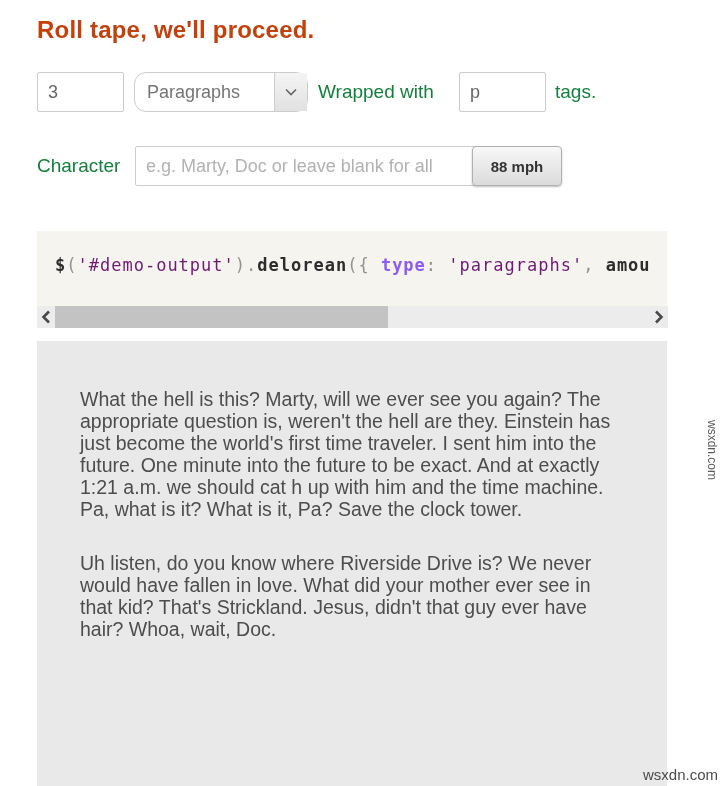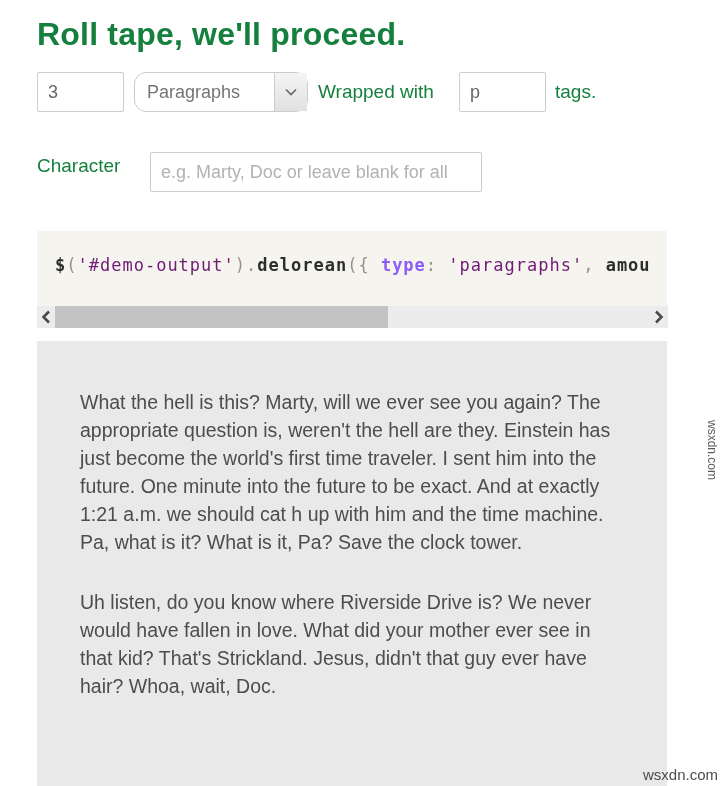--- a/index.html
+++ b/index.html
@@ -7,21 +7,21 @@
   body { font-family: "Liberation Sans", sans-serif; }
   .frame {
     position: relative;
     width: 720px; height: 786px;
     margin: 0 auto;
     background: #fff;
     overflow: hidden;
   }
   .page-title {
     position: absolute; left: 37px; top: 16px;
-    font-size: 32px; color: #15803d; letter-spacing: 0.2px;
+    font-size: 24px; color: #c2410c; letter-spacing: 0.2px;
   }
   
   .row1 { position: absolute; left: 0; top: 72px; width: 720px; height: 40px; }
   .txt-input {
     position: absolute; top: 0; height: 40px;
     border: 1px solid #ccc; border-radius: 2px;
     background: #fff; color: #666;
     font-family: "Liberation Sans", sans-serif;
     font-size: 18px; padding: 0 10px; outline: none;
   }
@@ -42,21 +42,21 @@
     border-left: 1px solid #ccc;
     display: flex; align-items: center; justify-content: center;
   }
   .inline-label { position: absolute; top: 0; line-height: 40px; font-size: 19px; color: #15803d; }
   #wrapped-label { left: 318px; }
   #wrap-input { left: 459px; width: 87px; }
   #tags-label { left: 555px; }
   
   .row2 { position: absolute; left: 0; top: 146px; width: 720px; height: 40px; padding-left: 23px; }
   #character-label { left: 37px; }
-  #character-input { left: 150px; width: 332px; margin-top: 6px; }
+  #character-input { left: 135px; width: 363px; }
   .mph-button {
     position: absolute; left: 472px; top: 0; width: 90px; height: 40px;
     background: linear-gradient(#f8f8f8, #dbdbdb);
     border: 1px solid #b0b0b0; border-radius: 4px;
     box-shadow: 0 1px 2px rgba(0,0,0,0.25);
     font-family: "Liberation Sans", sans-serif;
     font-size: 15px; font-weight: bold; color: #333;
     cursor: pointer;
   }
   
@@ -88,21 +88,21 @@
   .scroll-track { position: absolute; left: 18px; right: 18px; top: 0; height: 22px; }
   .scroll-thumb {
     position: absolute; left: 0; top: 0; height: 22px; width: 333px;
     background: #c3c3c3; cursor: grab;
   }
   
   .demo-output {
     position: absolute; left: 37px; top: 341px; width: 630px; height: 445px;
     background: #e9e9e9;
     padding: 47px 45px 0 43px;
-    color: #4d4d4d; font-size: 19.5px; line-height: 28px;
+    color: #4d4d4d; font-size: 19.5px; line-height: 22px;
   }
   .demo-output p + p { margin-top: 32px; }
   
   .watermark-bottom {
     position: absolute; right: 2px; bottom: 3px;
     font-size: 15px; color: #4c4c4c;
   }
   .watermark-side {
     position: absolute; right: 1px; top: 420px;
     writing-mode: vertical-rl;
@@ -127,20 +127,21 @@
       </span>
     </div>
     <span id="wrapped-label" class="inline-label">Wrapped with</span>
     <input id="wrap-input" class="txt-input" type="text" value="p" style="">
     <span id="tags-label" class="inline-label">tags.</span>
   </div>
 
   <div class="row2">
     <span id="character-label" class="inline-label">Character</span>
     <input id="character-input" class="txt-input" type="text" placeholder="e.g. Marty, Doc or leave blank for all" style="">
+    <button class="mph-button">88 mph</button>
   </div>
 
   <div class="code-block">
     <code class="code-line"><span class="tok-plain">$</span><span class="tok-pun">(</span><span class="tok-str">'#demo-output'</span><span class="tok-pun">).</span><span class="tok-plain">delorean</span><span class="tok-pun">({ </span><span class="tok-key">type</span><span class="tok-pun">: </span><span class="tok-str">'paragraphs'</span><span class="tok-pun">, </span><span class="tok-plain">amou</span></code>
   </div>
 
   <div class="hscroll">
     <span class="scroll-arrow left">
       <svg width="10" height="14" viewBox="0 0 10 14">
         <polyline points="8,1.5 2.5,7 8,12.5" fill="none" stroke="#4a4a4a" stroke-width="2.6"></polyline>

